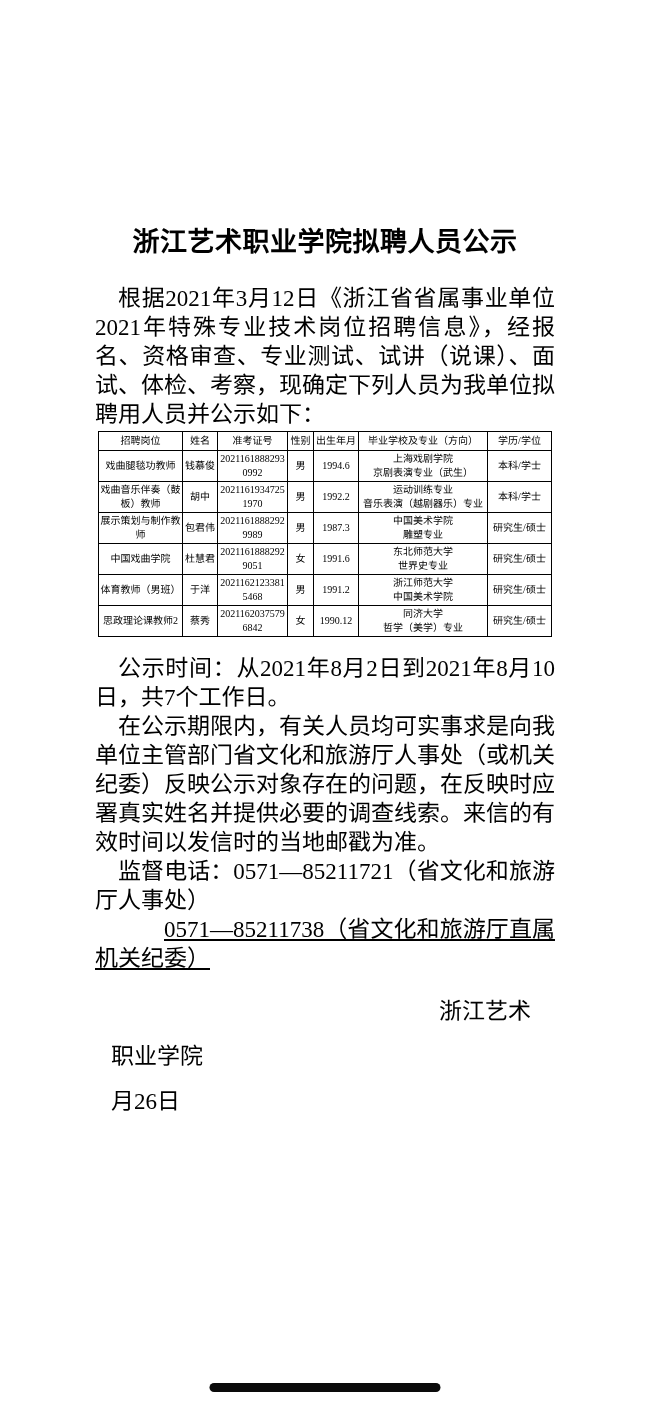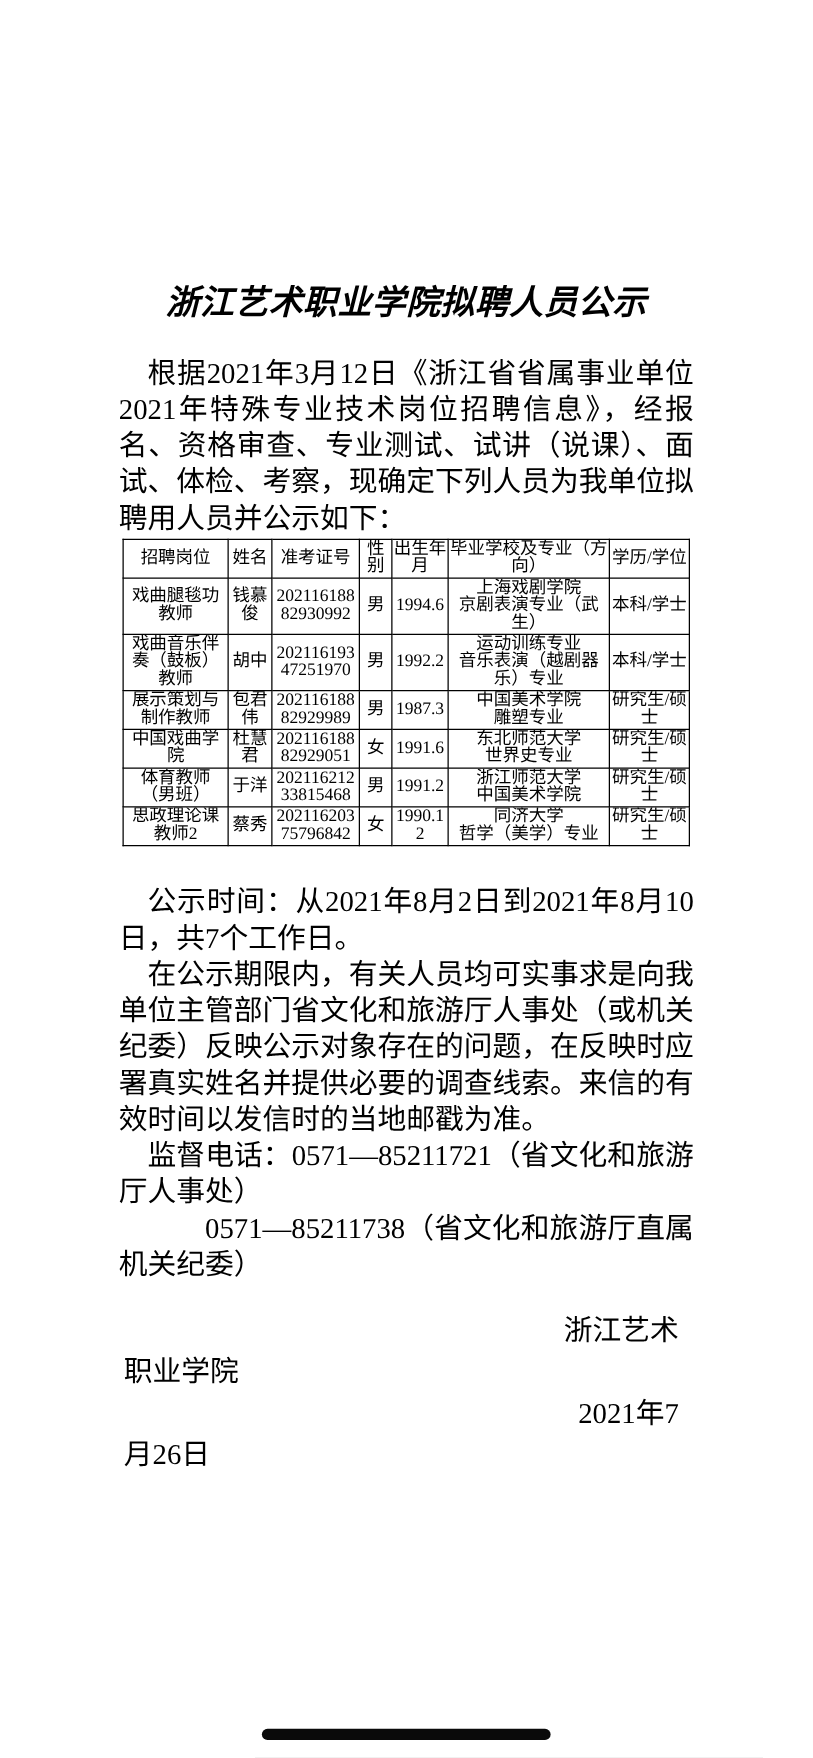--- a/index.html
+++ b/index.html
@@ -23,31 +23,30 @@
     line-height: 29px;
     text-align: left;
   }
   .doc-title {
     margin: 0 0 25px 0;
     font-size: 27px;
     line-height: 34px;
     font-weight: bold;
     text-align: center;
     letter-spacing: 0.5px;
-    font-style: italic;
   }
   .para { margin: 0; text-align: justify; }
   .indent-1 { text-indent: 1em; }
-  .indent-3 { text-indent: 3em; }
+  .indent-3 { text-indent: 3em; text-decoration: underline; }
   table.recruit {
     border-collapse: collapse;
     table-layout: fixed;
     width: 453px;
-    margin: 2px 0 30px 3px;
-    font-size: 14px;
+    margin: 2px 0 17px 3px;
+    font-size: 10px;
     line-height: 14px;
     text-align: center;
   }
   table.recruit th, table.recruit td {
     border: 1px solid #000;
     padding: 1px 1px;
     font-weight: normal;
     vertical-align: middle;
     overflow: hidden;
   }
@@ -55,21 +54,21 @@
   table.recruit td { height: 26px; }
   .col-position { width: 84px; }
   .col-name     { width: 35px; }
   .col-examno   { width: 70px; }
   .col-gender   { width: 26px; }
   .col-birth    { width: 45px; }
   .col-school   { width: 129px; }
   .col-degree   { width: 64px; }
   .num { word-break: break-all; }
   .sig-block { margin-top: 24px; }
-  .sig-line { margin: 4px; }
+  .sig-line { margin: 16px; }
   .sig-right { text-align: right; padding-right: 8px; }
   .home-indicator {
     position: absolute;
     left: 50%;
     transform: translateX(-50%);
     top: 1383px;
     width: 231px;
     height: 9px;
     border-radius: 5px;
     background: #0a0a0a;
@@ -183,20 +182,19 @@
     </table>
 
     <p class="para indent-1">公示时间：从2021年8月2日到2021年8月10日，共7个工作日。</p>
     <p class="para indent-1">在公示期限内，有关人员均可实事求是向我单位主管部门省文化和旅游厅人事处（或机关纪委）反映公示对象存在的问题，在反映时应署真实姓名并提供必要的调查线索。来信的有效时间以发信时的当地邮戳为准。</p>
     <p class="para indent-1">监督电话：0571—85211721（省文化和旅游厅人事处）</p>
     <p class="para indent-3">0571—85211738（省文化和旅游厅直属机关纪委）</p>
 
     <div class="sig-block">
       <p class="sig-line sig-right">浙江艺术</p>
       <p class="sig-line">职业学院</p>
-      <p class="sig-line sig-right">2021年7</p>
       <p class="sig-line">月26日</p>
     </div>
 
   </div>
 
   <div class="home-indicator"></div>
 </div>
 
 </body></html>

